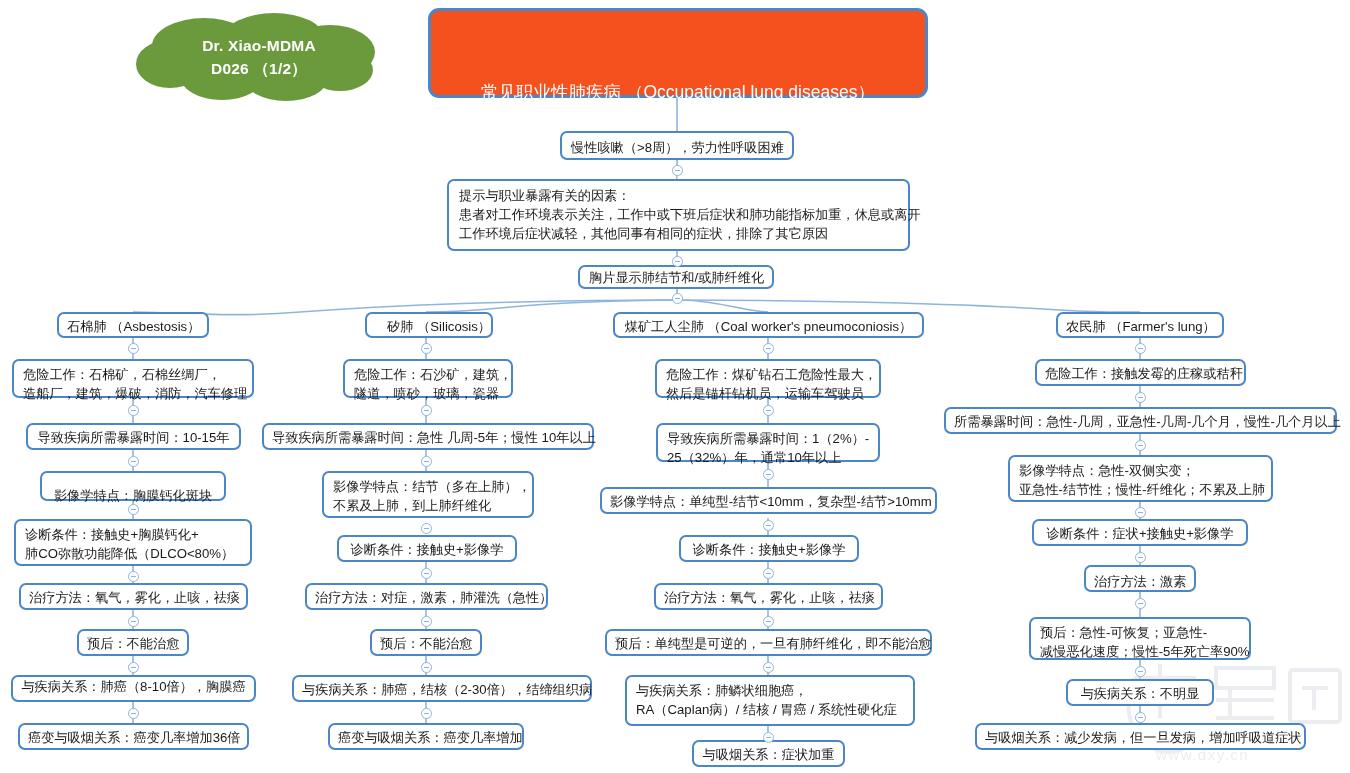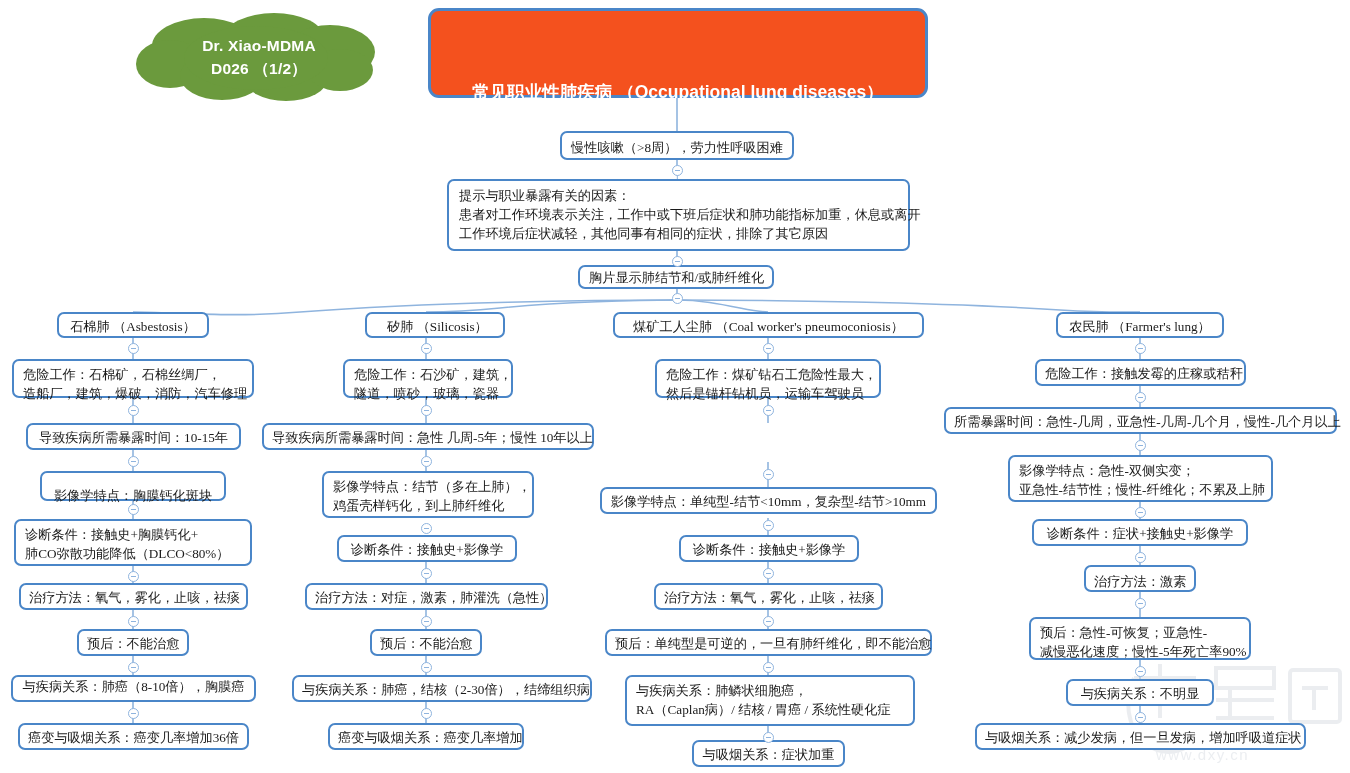--- a/index.html
+++ b/index.html
@@ -21,34 +21,33 @@
     box-sizing:border-box;
     border:2px solid #4A86C8;
     border-radius:7px;
     background:#ffffff;
     color:#1a1a1a;
     font-size:13.2px;
     line-height:19px;
     padding:4px 9px;
     z-index:3;
     white-space:pre;
-    font-family:Liberation Serif, serif;
   }
   .node.center{text-align:center;}
   .node.left{text-align:left;}
 
   
   .root{
     position:absolute;
     box-sizing:border-box;
     border:3px solid #4A86C8;
     border-radius:11px;
     background:#F4511E;
     color:#ffffff;
-    font-weight:bold;
+    font-weight:normal;
     font-size:17.5px;
     line-height:28px;
     text-align:center;
     padding:11px 14px;
     z-index:3;
     white-space:pre;
   }
 
   
   .cloud{position:absolute;z-index:3;}
@@ -196,32 +195,32 @@
   <div class="handle" style="left:128px;top:616px;"></div>
 
   <div class="node center" style="left:77px;top:629px;width:112px;height:27px;line-height:20px;padding:3px 8px;">预后：不能治愈</div>
   <div class="handle" style="left:128px;top:662px;"></div>
 
   <div class="node center" style="left:11px;top:675px;width:245px;height:27px;line-height:20px;padding:0 8px;border-radius:7px;">与疾病关系：肺癌（8-10倍），胸膜癌</div>
   <div class="handle" style="left:128px;top:708px;"></div>
 
   <div class="node center" style="left:18px;top:723px;width:231px;height:27px;line-height:20px;padding:3px 8px;">癌变与吸烟关系：癌变几率增加36倍</div>
 
-  <div class="node center" style="left:365px;top:312px;width:140px;height:26px;line-height:19px;padding:3px 20px;">矽肺 （Silicosis）</div>
+  <div class="node center" style="left:365px;top:312px;width:128px;height:26px;line-height:19px;padding:3px 20px;">矽肺 （Silicosis）</div>
   <div class="handle" style="left:421px;top:343px;"></div>
 
   <div class="node left" style="left:343px;top:359px;width:170px;height:39px;">危险工作：石沙矿，建筑，
 隧道，喷砂，玻璃，瓷器</div>
   <div class="handle" style="left:421px;top:405px;"></div>
 
   <div class="node center" style="left:262px;top:423px;width:332px;height:27px;line-height:20px;padding:3px 8px;">导致疾病所需暴露时间：急性 几周-5年；慢性 10年以上</div>
   <div class="handle" style="left:421px;top:456px;"></div>
 
   <div class="node left" style="left:322px;top:471px;width:212px;height:47px;">影像学特点：结节（多在上肺），
-鸡蛋壳样钙化，到上肺纤维化</div>
+不累及上肺，到上肺纤维化</div>
   <div class="handle" style="left:421px;top:523px;"></div>
 
   <div class="node center" style="left:337px;top:535px;width:180px;height:27px;line-height:20px;padding:3px 8px;">诊断条件：接触史+影像学</div>
   <div class="handle" style="left:421px;top:568px;"></div>
 
   <div class="node center" style="left:305px;top:583px;width:243px;height:27px;line-height:20px;padding:3px 8px;">治疗方法：对症，激素，肺灌洗（急性）</div>
   <div class="handle" style="left:421px;top:616px;"></div>
 
   <div class="node center" style="left:370px;top:629px;width:112px;height:27px;line-height:20px;padding:3px 8px;">预后：不能治愈</div>
   <div class="handle" style="left:421px;top:662px;"></div>
@@ -231,20 +230,22 @@
 
   <div class="node center" style="left:613px;top:312px;width:311px;height:26px;line-height:19px;padding:3px 8px;">煤矿工人尘肺 （Coal worker's pneumoconiosis）</div>
 
   <div class="node center" style="left:328px;top:723px;width:196px;height:27px;line-height:20px;padding:3px 8px;">癌变与吸烟关系：癌变几率增加</div>
   <div class="handle" style="left:763px;top:343px;"></div>
 
   <div class="node left" style="left:655px;top:359px;width:226px;height:39px;">危险工作：煤矿钻石工危险性最大，
 然后是锚杆钻机员，运输车驾驶员</div>
   <div class="handle" style="left:763px;top:405px;"></div>
 
+  <div class="node left" style="left:656px;top:423px;width:224px;height:39px;">导致疾病所需暴露时间：1（2%）-
+25（32%）年，通常10年以上</div>
   <div class="handle" style="left:763px;top:469px;"></div>
 
   <div class="node center" style="left:600px;top:487px;width:337px;height:27px;line-height:20px;padding:3px 8px;">影像学特点：单纯型-结节&lt;10mm，复杂型-结节&gt;10mm</div>
   <div class="handle" style="left:763px;top:520px;"></div>
 
   <div class="node center" style="left:679px;top:535px;width:180px;height:27px;line-height:20px;padding:3px 8px;">诊断条件：接触史+影像学</div>
   <div class="handle" style="left:763px;top:568px;"></div>
 
   <div class="node center" style="left:654px;top:583px;width:229px;height:27px;line-height:20px;padding:3px 8px;">治疗方法：氧气，雾化，止咳，祛痰</div>
   <div class="handle" style="left:763px;top:616px;"></div>

